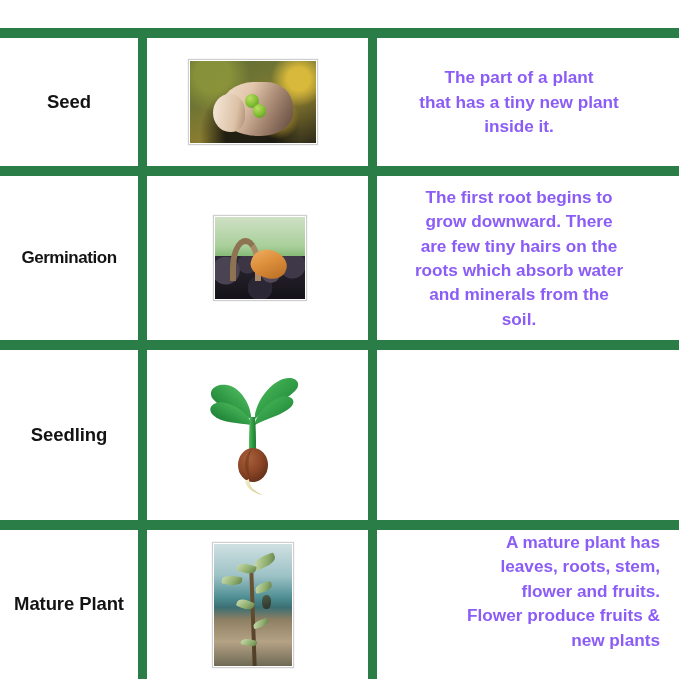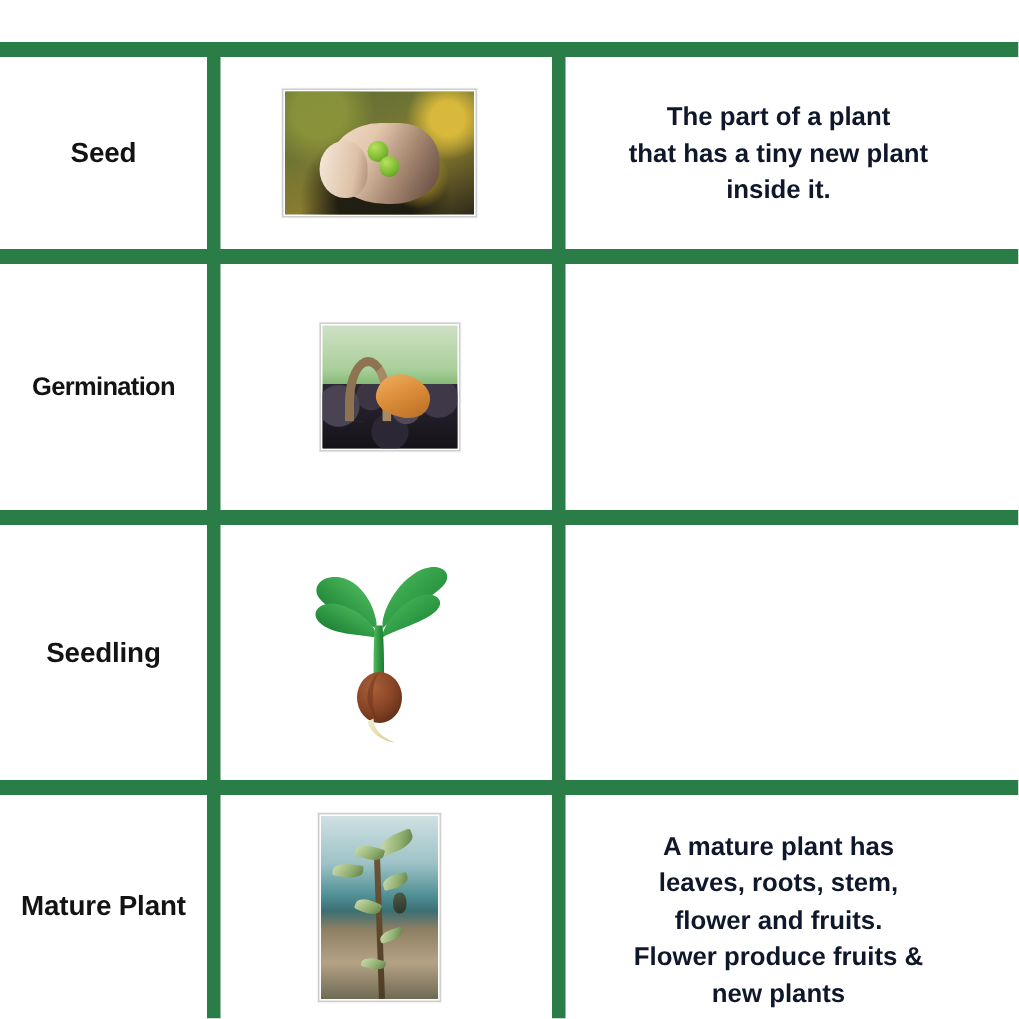--- a/index.html
+++ b/index.html
@@ -60,21 +60,21 @@
     line-height: 1.32;
     letter-spacing: -0.1px;
     width: 100%;
     padding: 0 1px;
   }
   .label-narrow { font-size: 17px; letter-spacing: -0.45px; }
 
   .desc-text {
     font-weight: bold;
     font-size: 17.2px;
-    color: #0f172a;
+    color: #8b5cf6;
     text-align: center;
     line-height: 1.42;
     width: 100%;
     padding: 0 10px;
     white-space: pre-line;
   }
   .desc-top { align-self: flex-start; }
 
   
   .art { position: relative; overflow: hidden; }
@@ -236,20 +236,28 @@
       <div class="label-text label-narrow">Germination</div>
     </div>
     <div class="cell cell-image art">
       <div class="art-frame" style="margin-left:14px;">
         <div class="photo-germ">
           <div class="germ-soil"></div>
           <div class="germ-root"></div>
           <div class="germ-seed"></div>
         </div>
       </div>
+    </div>
+    <div class="cell cell-text">
+      <div class="desc-text">The first root begins to
+grow downward. There
+are few tiny hairs on the
+roots which absorb water
+and minerals from the
+soil.</div>
     </div>
   </div>
 
   <div class="row" style="top:350px; height:170px;">
     <div class="cell cell-label">
       <div class="label-text">Seedling</div>
     </div>
     <div class="cell cell-image art">
       <svg class="art-seedling" viewBox="0 0 108 124">
         <defs>
@@ -311,21 +319,21 @@
           <div class="mleaf l3"></div>
           <div class="mleaf l4"></div>
           <div class="mleaf l5"></div>
           <div class="mleaf l6"></div>
           <div class="mleaf l7"></div>
           <div class="mflower"></div>
         </div>
       </div>
     </div>
     <div class="cell cell-text" style="align-items:flex-start;">
-      <div class="desc-text" style="margin-top:22px;">A mature plant has
+      <div class="desc-text" style="text-align:right;">A mature plant has
 leaves, roots, stem,
 flower and fruits.
 Flower produce fruits &amp;
 new plants</div>
     </div>
   </div>
 
 </div>
 
 </body></html>

